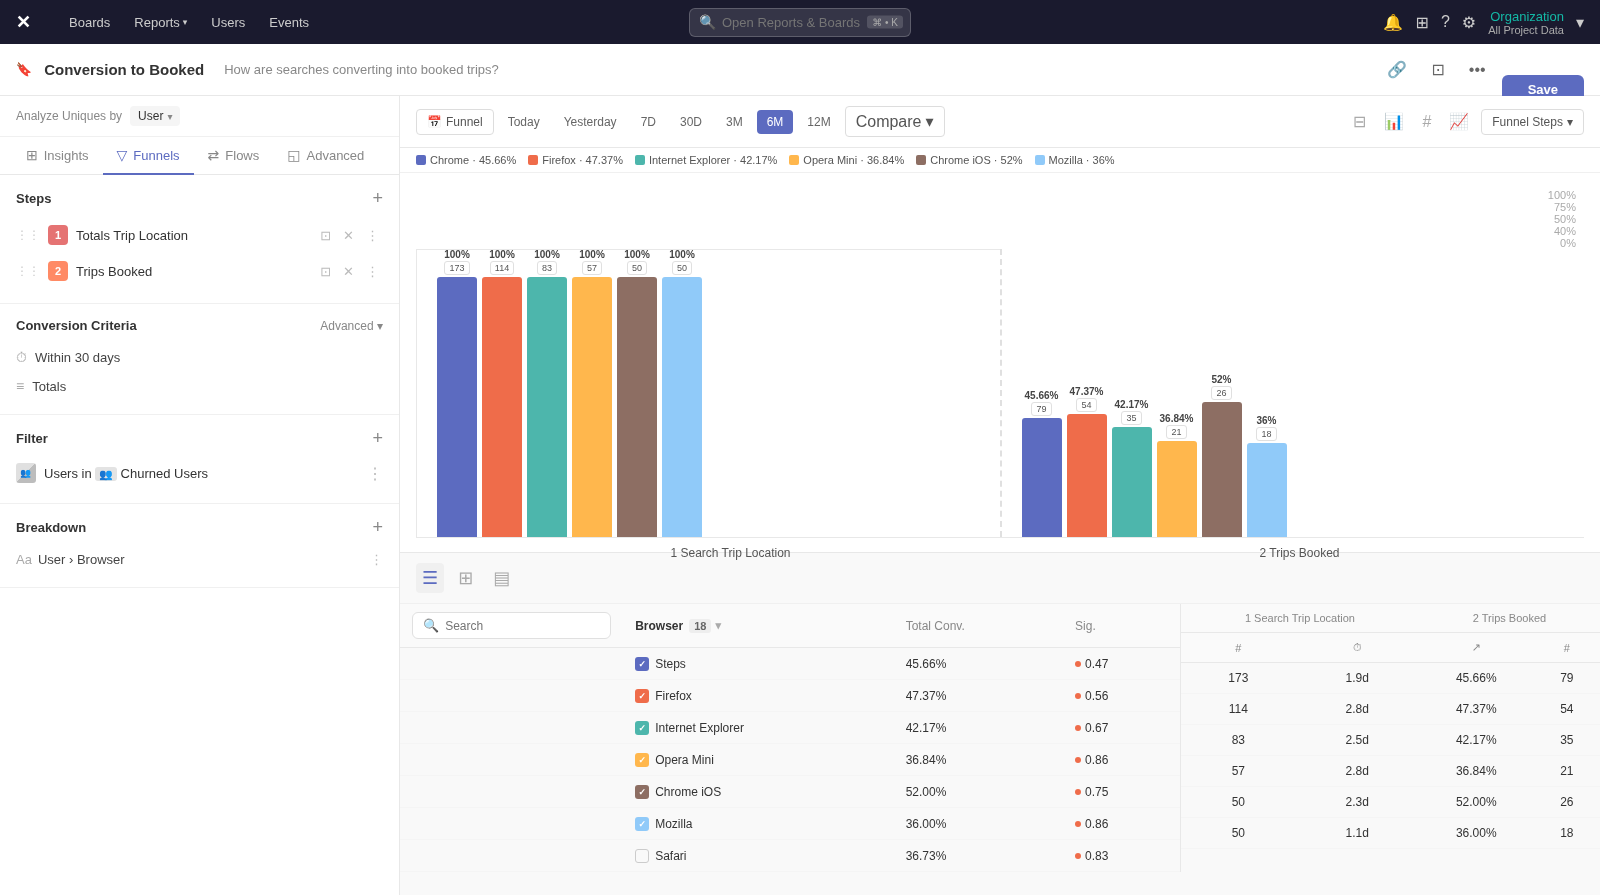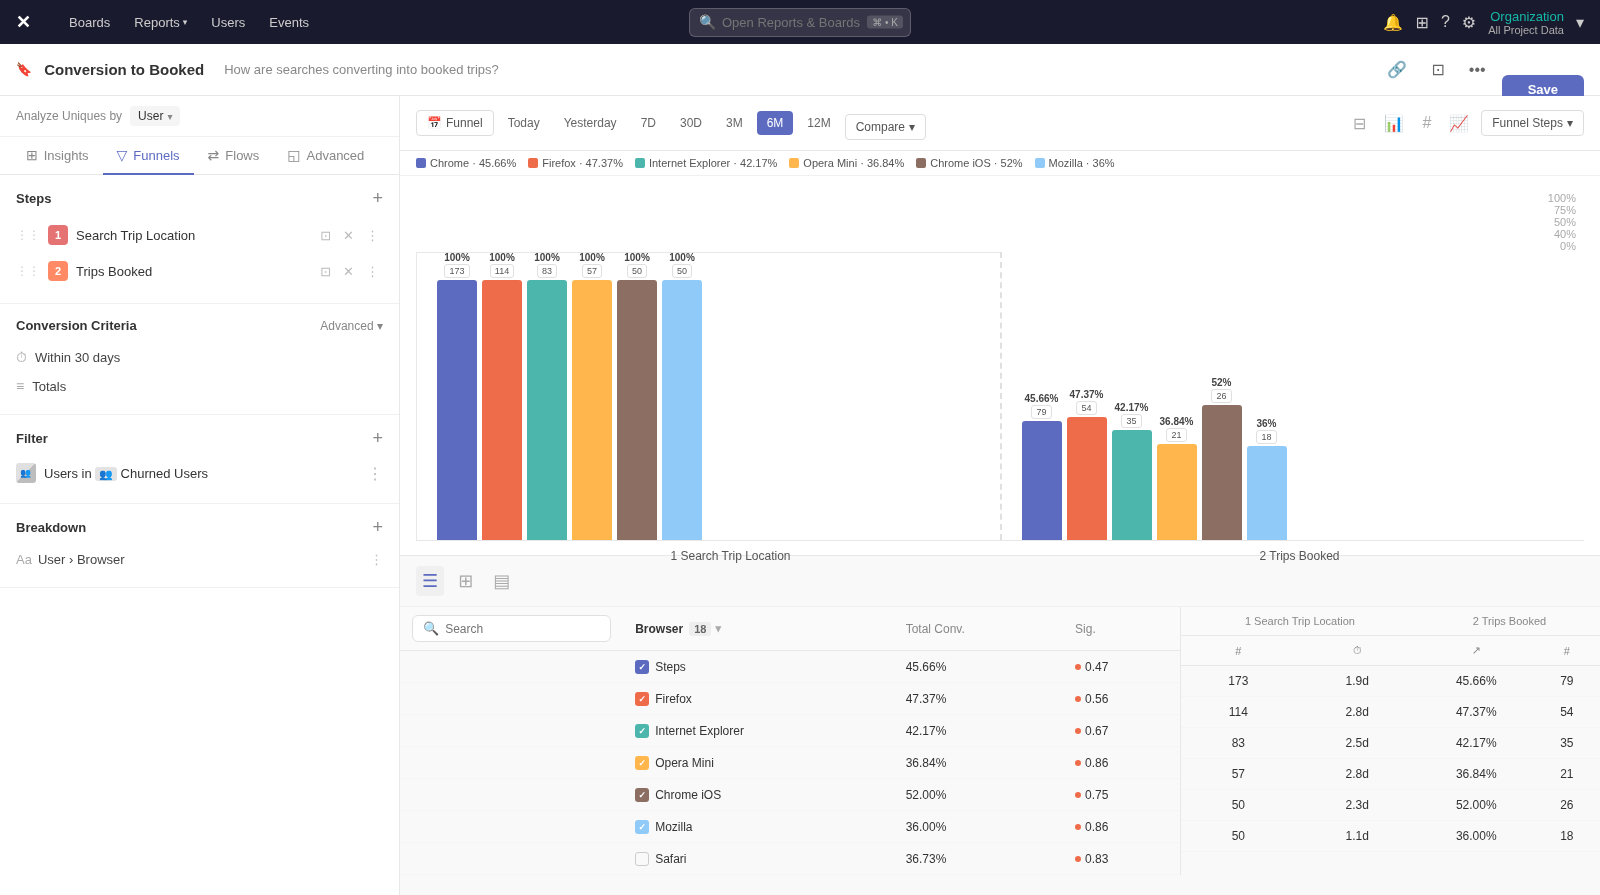--- a/index.html
+++ b/index.html
@@ -158,21 +158,21 @@
       font-size: 12px; color: #666; cursor: pointer;
     }
     .time-btn.active { background: #5c6bc0; color: #fff; font-weight: 500; }
     .time-btn.custom {
       border: 1px solid #ddd; border-radius: 4px; display: flex;
       align-items: center; gap: 4px; color: #555;
     }
     .compare-btn {
       display: flex; align-items: center; gap: 4px; padding: 5px 10px;
       border: 1px solid #ddd; border-radius: 4px; background: none;
-      font-size: 12px; cursor: pointer; color: #555; margin-top: 8px;
+      font-size: 16px; cursor: pointer; color: #555;
     }
     .chart-toolbar-right { margin-left: auto; display: flex; align-items: center; gap: 6px; }
     .chart-type-btn {
       padding: 4px 6px; border: none; background: none; cursor: pointer;
       color: #aaa; font-size: 16px;
     }
     .funnel-steps-btn {
       display: flex; align-items: center; gap: 4px; padding: 5px 10px;
       border: 1px solid #ddd; border-radius: 4px; background: #fff;
       font-size: 12px; cursor: pointer; color: #555;
@@ -360,21 +360,21 @@
     </div>
 
     <div class="sidebar-section">
       <div class="section-header">
         <span class="section-title">Steps</span>
         <button class="section-add">+</button>
       </div>
       <div class="step-item">
         <span class="step-drag">⋮⋮</span>
         <span class="step-num red">1</span>
-        <span class="step-label">Search Trip Location</span>
+        <span class="step-label">Totals Trip Location</span>
         <div class="step-actions">
           <span class="step-action">⊡</span>
           <span class="step-action">✕</span>
           <span class="step-action">⋮</span>
         </div>
       </div>
       <div class="step-item">
         <span class="step-drag">⋮⋮</span>
         <span class="step-num orange">2</span>
         <span class="step-label">Trips Booked</span>

